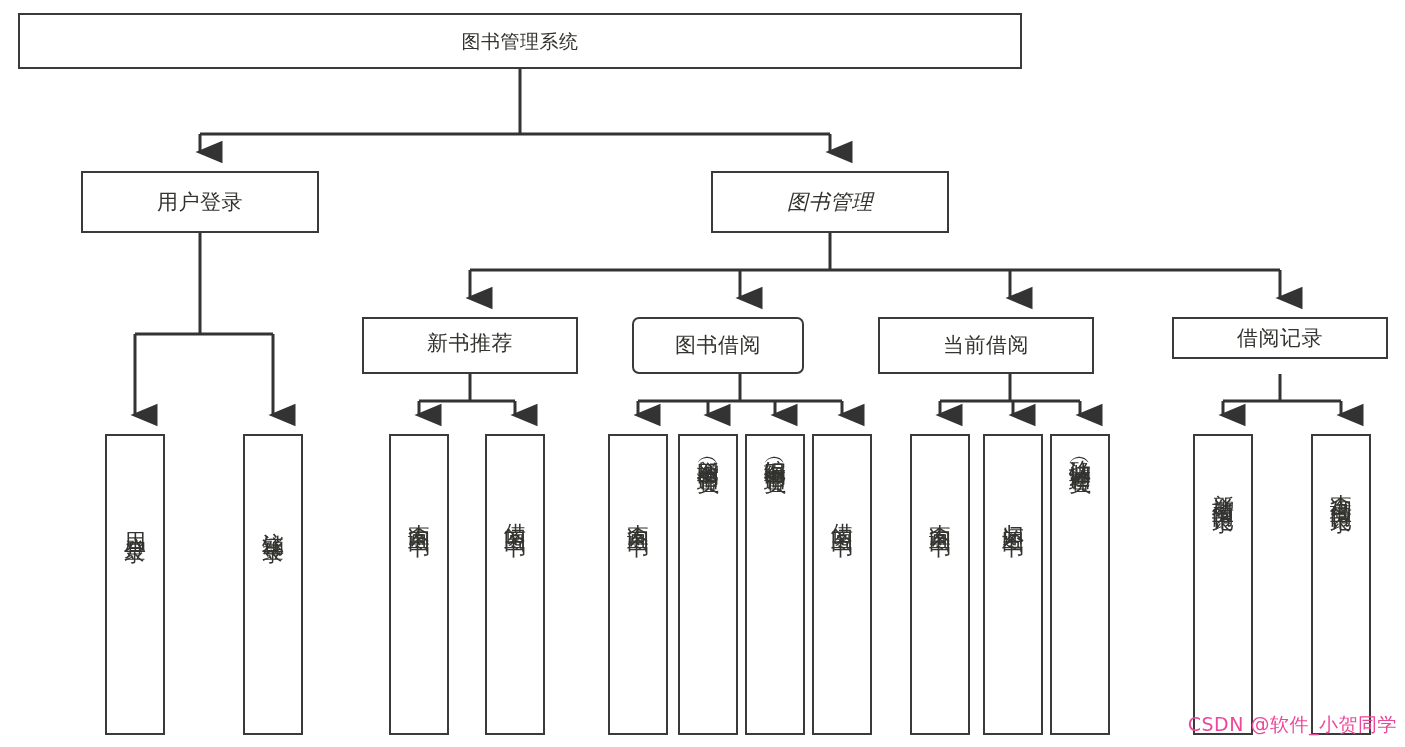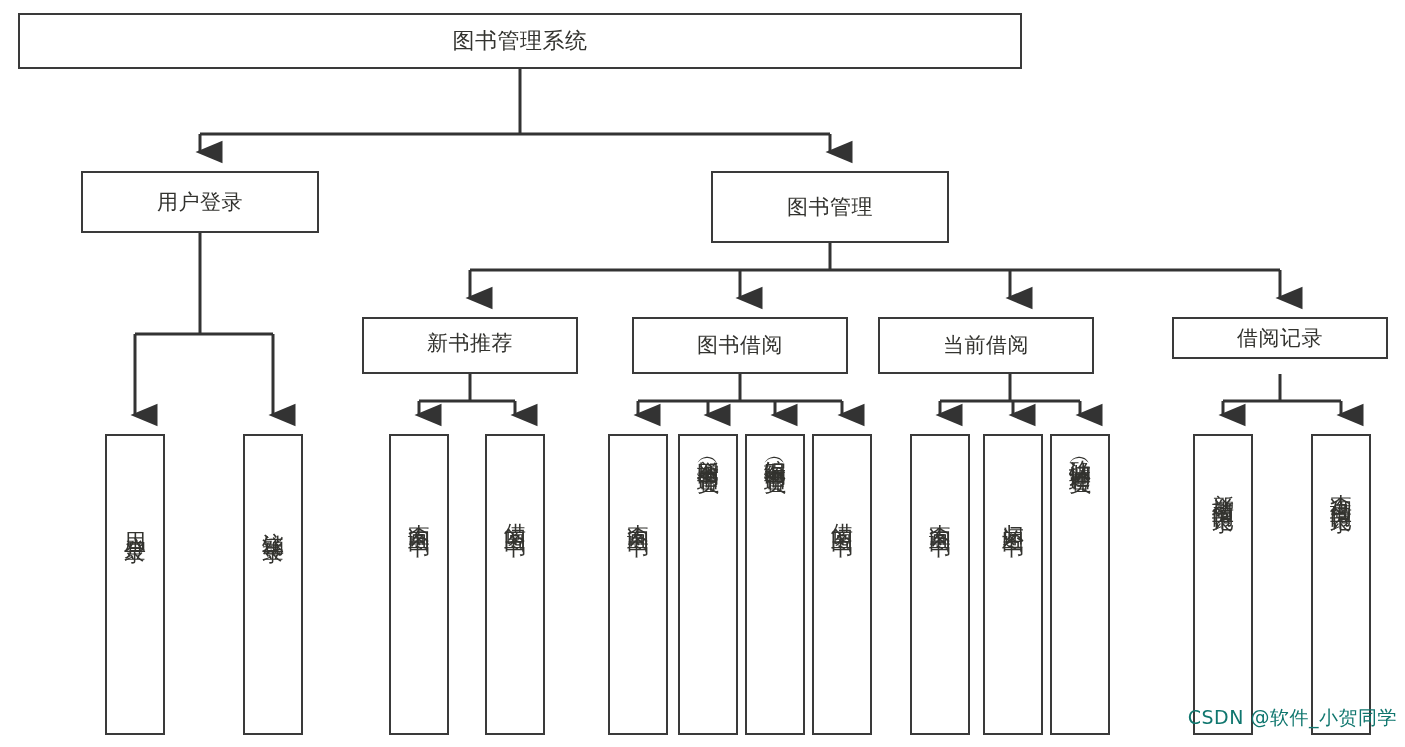--- a/index.html
+++ b/index.html
@@ -41,21 +41,21 @@
     line-height: 1.18;
     letter-spacing: 0.5px;
     white-space: nowrap;
     color: #33332f;
   }
   
   .node.horiz .node-label {
     font-size: 21px;
   }
   .node.root .node-label {
-    font-size: 22px;
+    font-size: 19px;
   }
   
   .node.vert {
     align-items: flex-start;
     justify-content: center;
     padding-top: 8px;
   }
   .node.vert .node-label {
     writing-mode: vertical-rl;
     text-orientation: upright;
@@ -67,23 +67,23 @@
   
   .node.vert.tall-text {
     padding-top: 4px;
   }
   .node.vert.tall-text .node-label {
     letter-spacing: 2px;
   }
   .watermark {
     position: absolute;
     right: 8px;
-    bottom: 16px;
+    bottom: 9px;
     font-size: 19px;
-    color: #0f766e;
+    color: #ec4899;
     letter-spacing: 0.5px;
     white-space: nowrap;
     z-index: 5;
     font-family: "DejaVu Sans", "Liberation Sans", sans-serif;
   }
 </style>
 </head>
 <body>
 
 <div id="diagram-root">
@@ -140,28 +140,28 @@
     </g>
   </svg>
 
   <div class="node root horiz" style="left:18px; top:13px; width:1004px; height:56px;">
     <span class="node-label">图书管理系统</span>
   </div>
 
   <div class="node horiz" style="left:81px; top:171px; width:238px; height:62px;">
     <span class="node-label">用户登录</span>
   </div>
-  <div class="node horiz" style="left:711px; top:171px; width:238px; height:72px;">
+  <div class="node horiz" style="left:711px; top:171px; width:238px; height:62px;font-style:italic;">
     <span class="node-label">图书管理</span>
   </div>
 
   <div class="node horiz" style="left:362px; top:317px; width:216px; height:57px;font-family:Liberation Mono, monospace;">
     <span class="node-label">新书推荐</span>
   </div>
-  <div class="node horiz" style="left:632px; top:317px; width:216px; height:57px;">
+  <div class="node horiz" style="left:632px; top:317px; width:172px; height:57px;border-radius:7px;">
     <span class="node-label">图书借阅</span>
   </div>
   <div class="node horiz" style="left:878px; top:317px; width:216px; height:57px;">
     <span class="node-label">当前借阅</span>
   </div>
   <div class="node horiz" style="left:1172px; top:317px; width:216px; height:42px;">
     <span class="node-label">借阅记录</span>
   </div>
 
   <div class="node vert" style="left:105px; top:434px; width:60px; height:301px; padding-top:78px;">

